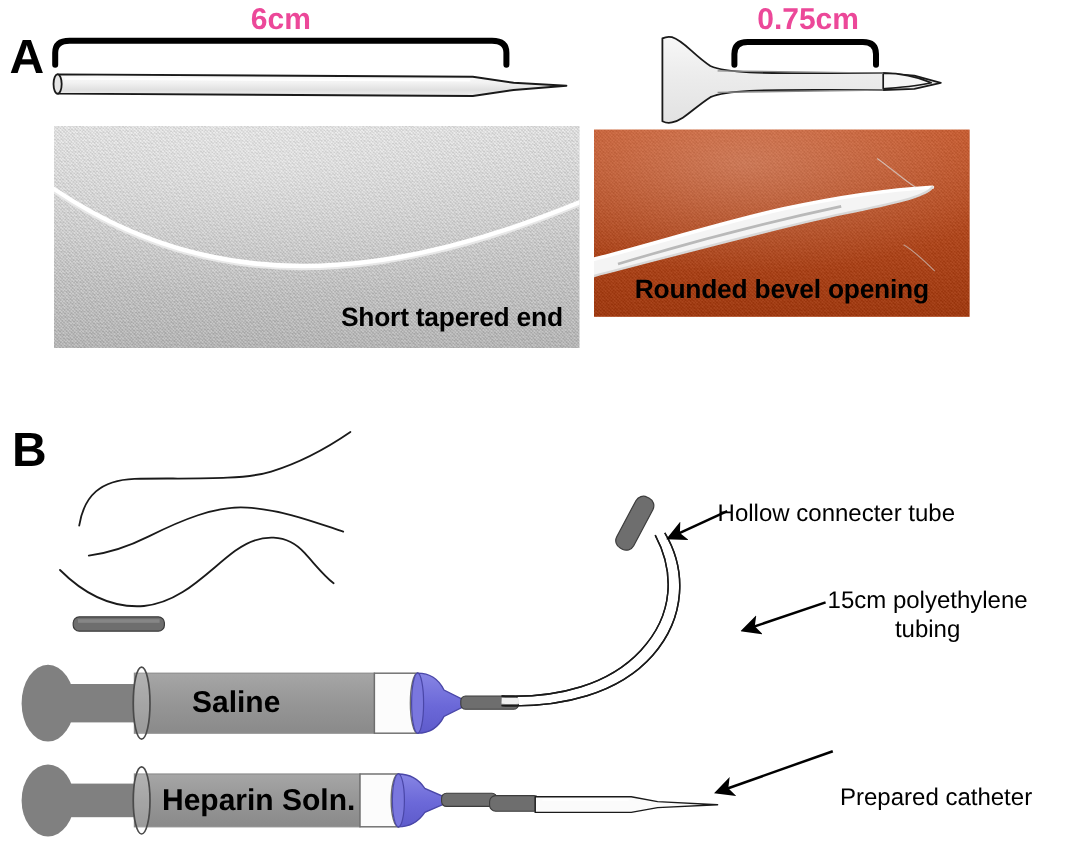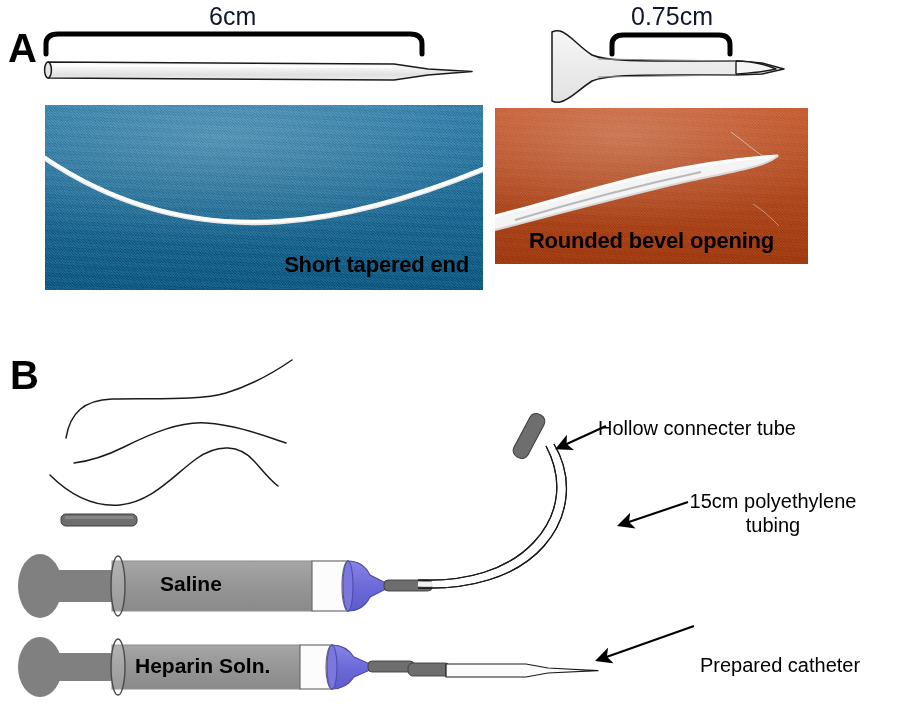--- a/index.html
+++ b/index.html
@@ -24,30 +24,30 @@
   
   .panel-letter {
     font-weight: bold;
     font-size: 40px;
     line-height: 1;
     color: #000;
   }
 
   
   .dim-label {
-    font-weight: normal;
+    font-weight: bold;
     font-size: 25px;
     line-height: 1;
-    color: #0f172a;
+    color: #ec4899;
     white-space: nowrap;
   }
 
   
   .photo {
-    background-color: #0369a1;
+    background-color: #e5e5e5;
     overflow: hidden;
   }
   .photo-grain {
     position: absolute;
     inset: 0;
     opacity: .55;
     background-image:
       repeating-linear-gradient(42deg, rgba(255,255,255,.13) 0 1px, rgba(0,0,0,.13) 1px 2px),
       repeating-linear-gradient(128deg, rgba(255,255,255,.10) 0 1px, rgba(0,0,0,.10) 1px 2px),
       repeating-linear-gradient(5deg, rgba(255,255,255,.06) 0 2px, rgba(0,0,0,.07) 2px 3px);
@@ -78,21 +78,21 @@
     line-height: 1.18;
     color: #000;
     white-space: pre-line;
   }
   .annot.center { text-align: center; }
 
   
   .syringe-text {
     position: absolute;
     font-weight: bold;
-    font-size: 21px;
+    font-size: 25px;
     line-height: 1;
     color: #000;
     white-space: nowrap;
   }
 </style>
 </head>
 <body>
 
 <div id="figure">
 

